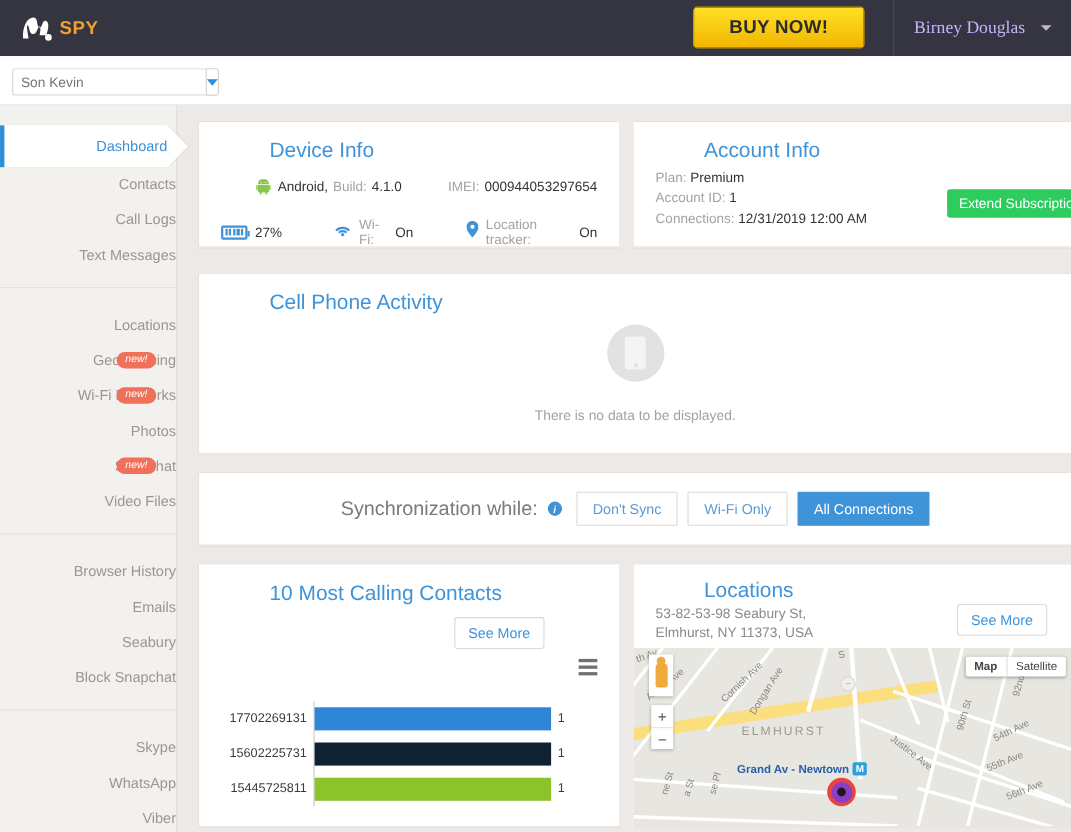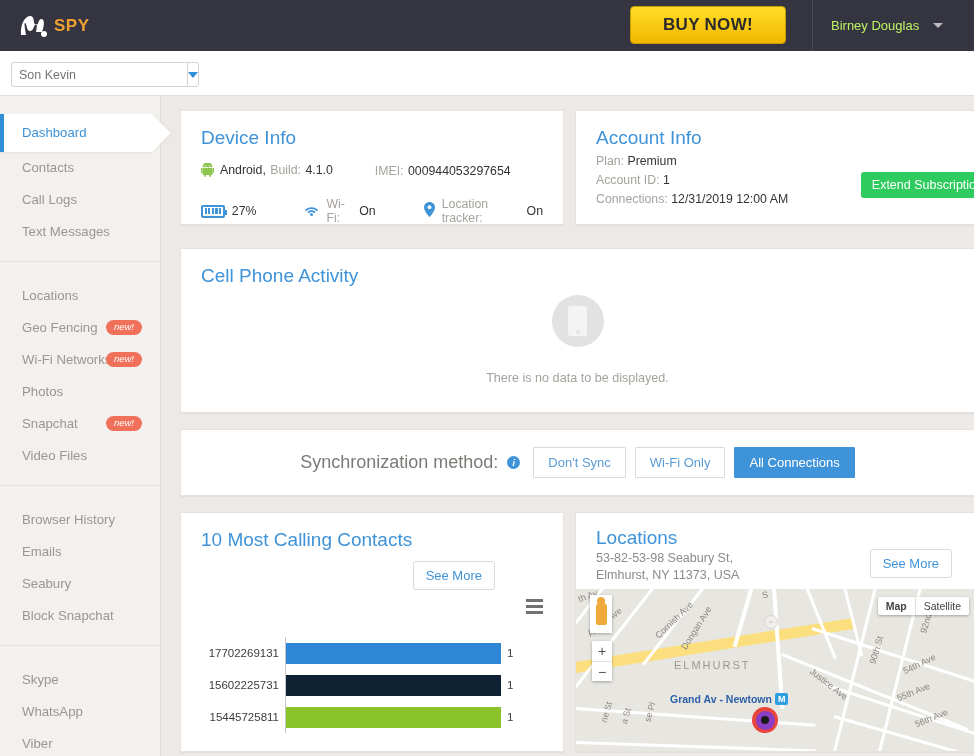--- a/index.html
+++ b/index.html
@@ -35,21 +35,21 @@
     letter-spacing: 0.3px;
     display: flex; align-items: center; justify-content: center;
     cursor: pointer;
   }
   .user-zone {
     position: absolute; left: 812px; top: 0; height: 51px;
     border-left: 1px solid #4a4b57;
     display: flex; align-items: center; padding-left: 18px;
     width: 162px;
   }
-  .user-name { color: #bef264; font-size: 13px; }
+  .user-name { color: #c4b5fd; font-size: 16px; font-family: Liberation Serif, serif; }
   .caret-down {
     margin-left: 14px;
     width: 0; height: 0;
     border-left: 5px solid transparent;
     border-right: 5px solid transparent;
     border-top: 5px solid #bbb;
     cursor: pointer;
   }
 
   
@@ -88,21 +88,21 @@
     border-top: 6px solid #2e8fd6;
   }
 
   
   .sidebar {
     position: absolute; top: 96px; left: 0;
     width: 161px; height: 660px;
     background: #f3f1ee;
     border-right: 1px solid #e2dfdb;
   }
-  .nav-group { padding: 0; }
+  .nav-group { padding: 0; text-align: right; }
   .nav-group + .nav-group { border-top: 1px solid #e4e1dd; }
   .nav-group.first { padding-top: 22px; padding-bottom: 13px; }
   .nav-group.mid { padding-top: 18px; padding-bottom: 13px; }
   .nav-item {
     position: relative;
     height: 32px; line-height: 32px;
     padding-left: 22px;
     font-size: 13.2px; color: #9a9691;
     cursor: pointer;
     white-space: nowrap;
@@ -143,25 +143,26 @@
   .card {
     background: #ffffff;
     border: 1px solid #e6e3df;
     box-shadow: 0 1px 1px rgba(0,0,0,0.04);
     position: absolute;
   }
   .card-title {
     color: #3f93d9;
     font-size: 19px;
     font-weight: normal;
+    margin-left: 44px;
   }
 
   
   #device-card { left: 19px; top: 14px; width: 384px; height: 115px; padding: 16px 20px; }
-  .dev-row1 { margin-top: 12px; display: flex; align-items: center; }
+  .dev-row1 { margin-top: 12px; display: flex; align-items: center; justify-content: flex-end; }
   .dev-row2 { margin-top: 18px; display: flex; align-items: center; }
   .lbl { color: #a6a29d; font-size: 12.3px; }
   .val { color: #333; font-size: 12.3px; }
   .android-icon { width: 13px; height: 14px; margin-right: 6px; position: relative; }
   .imei-block { margin-left: 42px; }
   .batt {
     width: 26px; height: 13px; border: 2px solid #3f93d9;
     border-radius: 2px; position: relative; margin-right: 7px;
     display: flex; align-items: center; padding: 1.5px;
     gap: 1.5px;
@@ -497,21 +498,21 @@
     <div class="empty-wrap">
       <div class="phone-circle">
         <span class="phone-glyph"></span>
       </div>
       <div class="empty-txt">There is no data to be displayed.</div>
     </div>
   </div>
 
   <div class="card" id="sync-card">
     <div class="sync-inner">
-      <span class="sync-label">Synchronization method:</span>
+      <span class="sync-label">Synchronization while:</span>
       <span class="info-dot">i</span>
       <button class="seg">Don't Sync</button>
       <button class="seg">Wi-Fi Only</button>
       <button class="seg active">All Connections</button>
     </div>
   </div>
 
   <div class="card" id="calls-card">
     <div class="card-title">10 Most Calling Contacts</div>
     <button class="see-more see-more-calls">See More</button>

